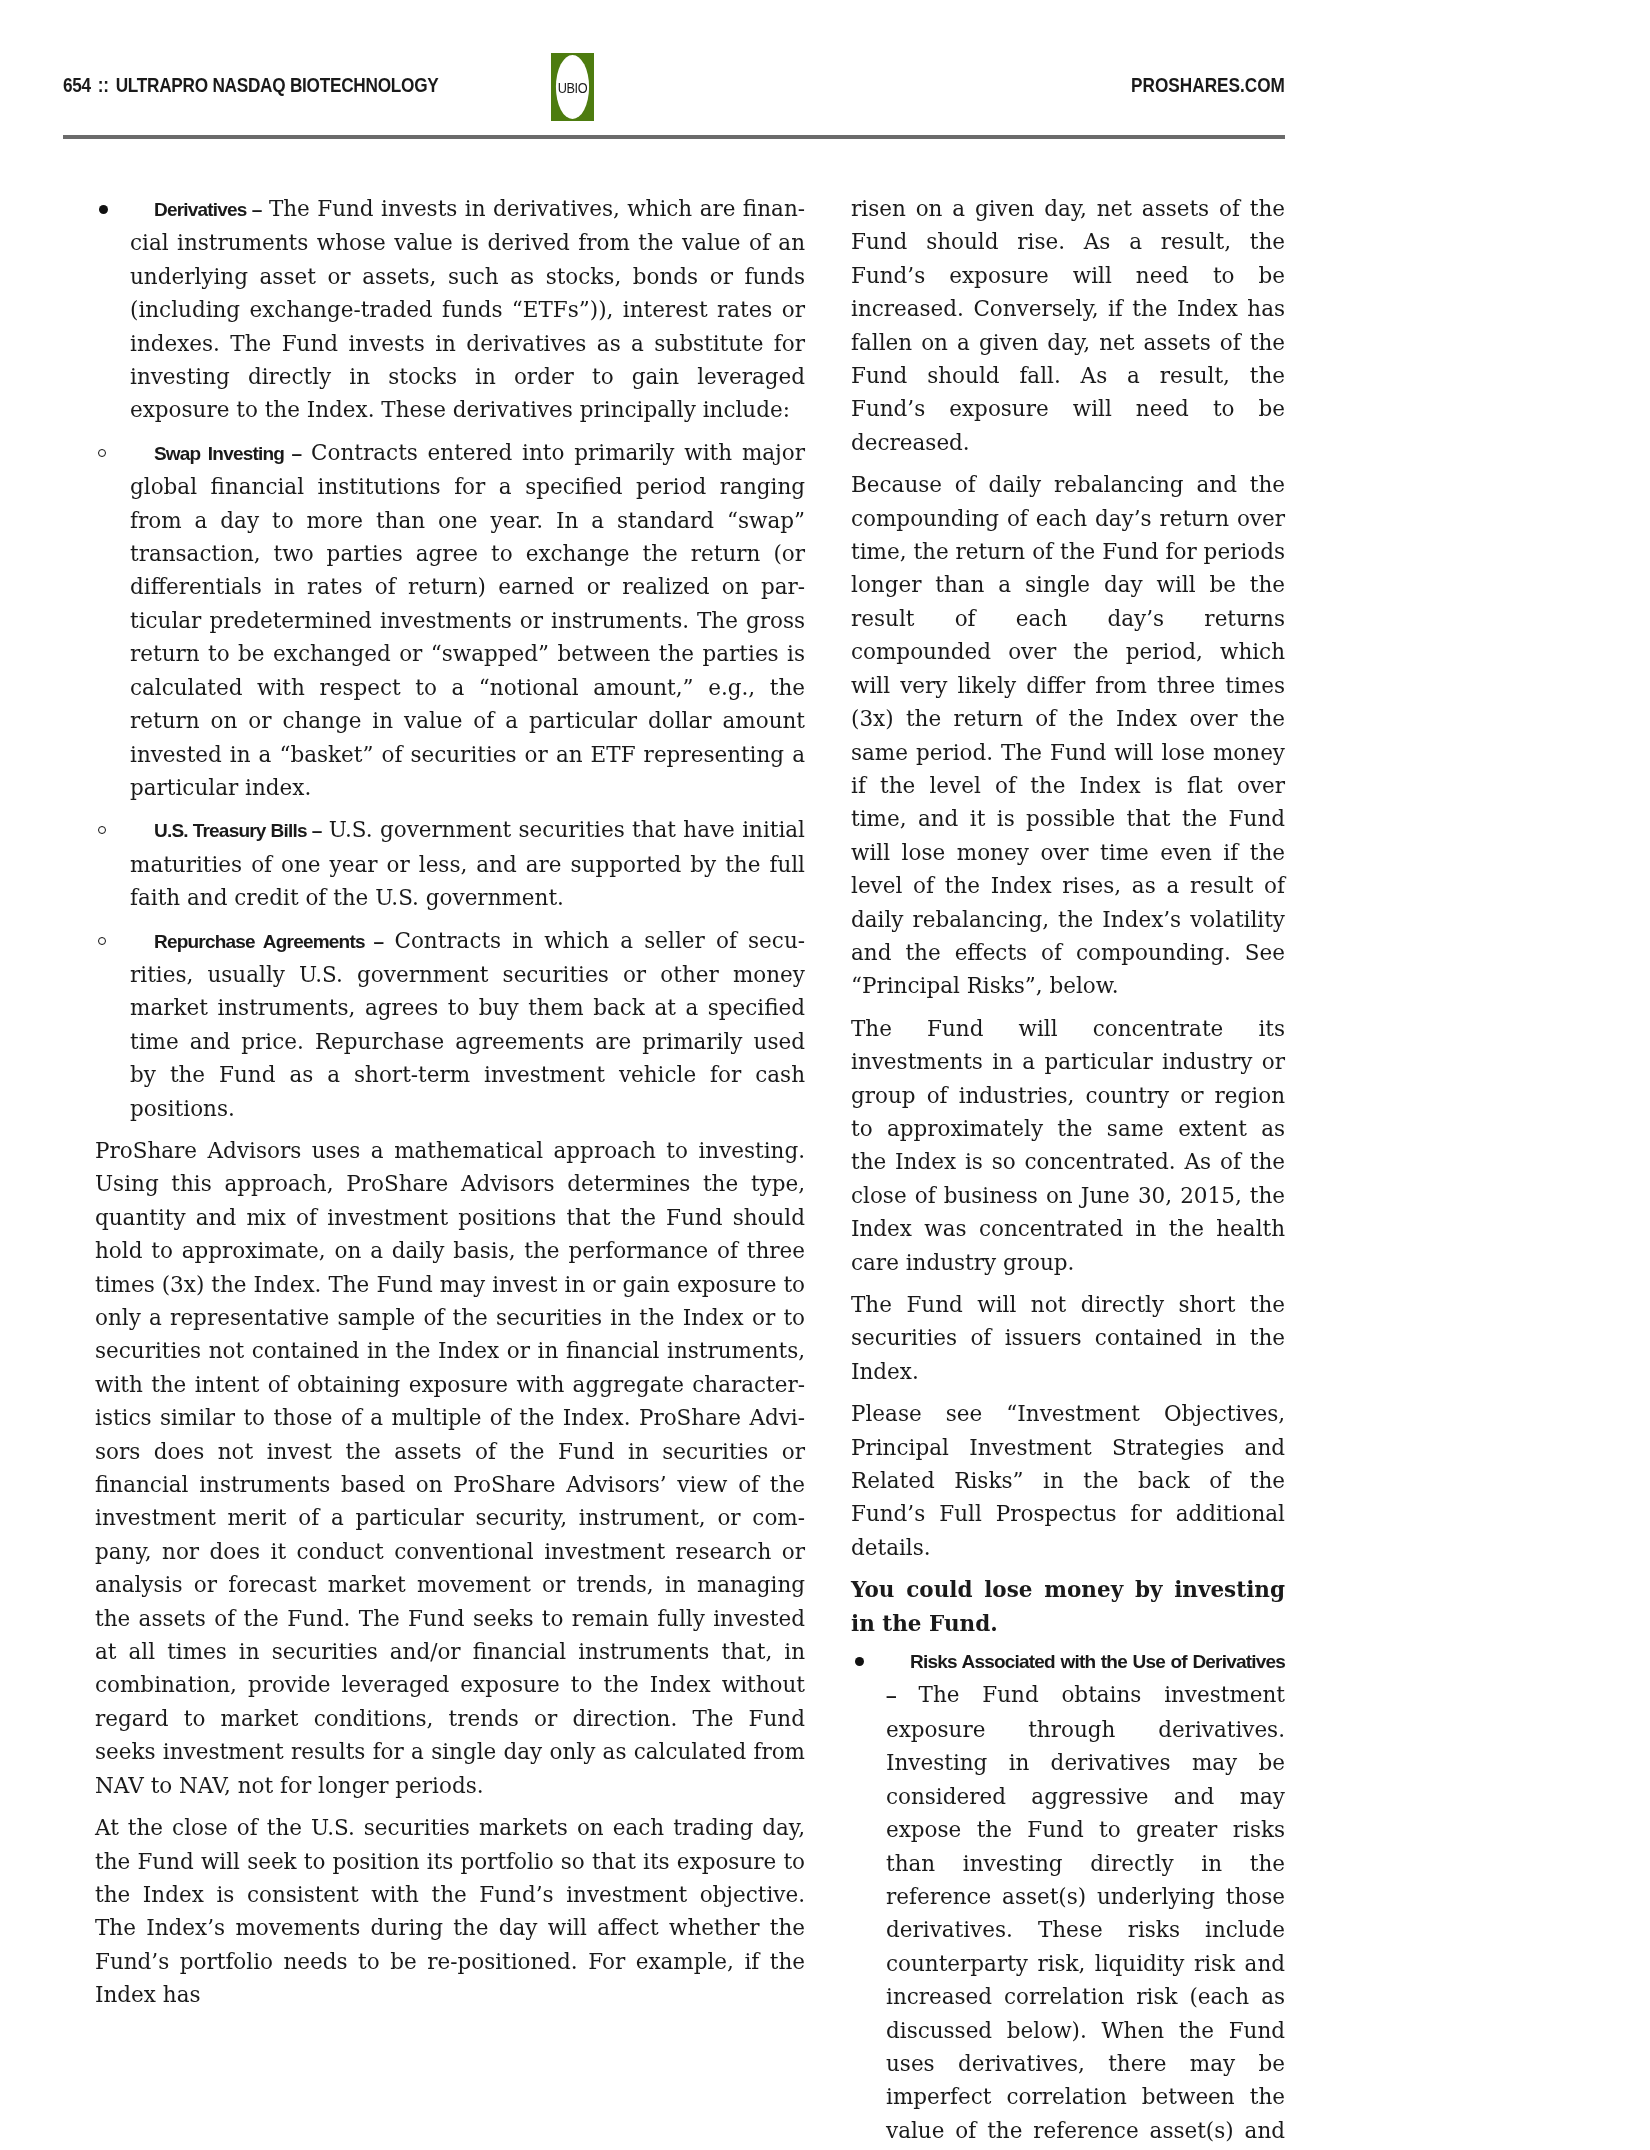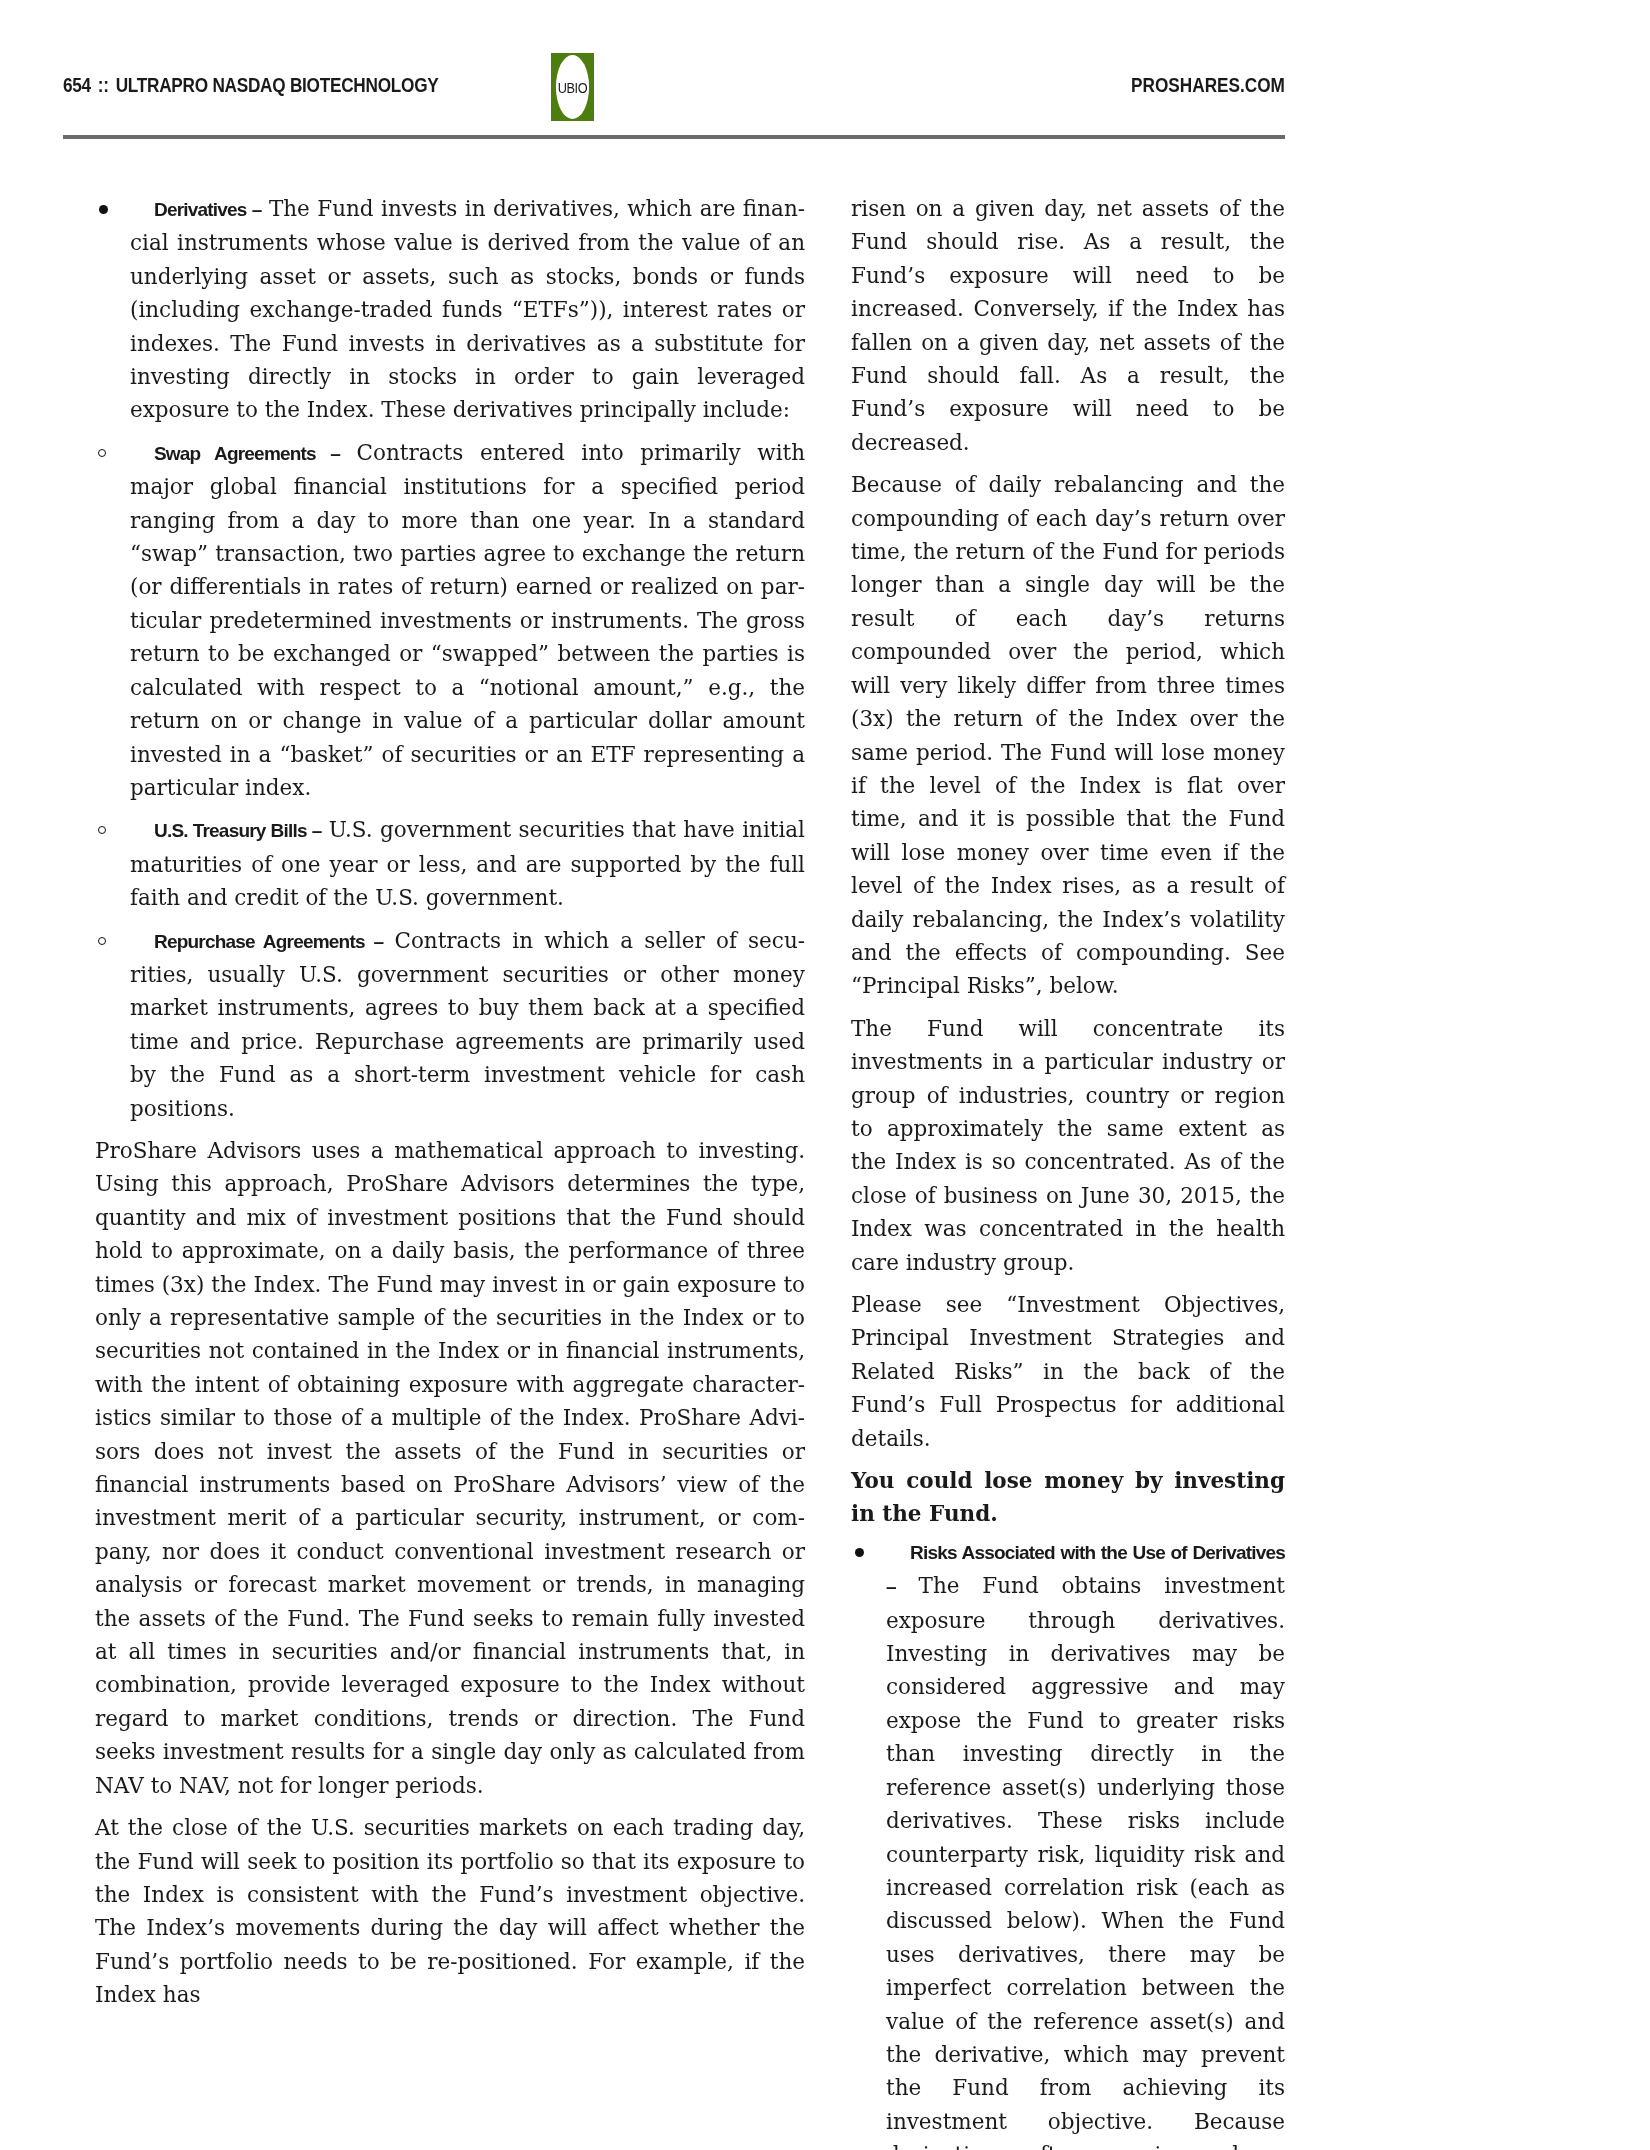--- a/index.html
+++ b/index.html
@@ -156,38 +156,39 @@
   <div class="header-right">PROSHARES.COM</div>
   <div class="header-rule"></div>
 </div>
 
 <div class="column col-left">
   <div class="bullet">
     <span class="term">Derivatives –</span>
     <span>The Fund invests in derivatives, which are finan­cial instruments whose value is derived from the value of an underlying asset or assets, such as stocks, bonds or funds (including exchange-traded funds “ETFs”)), interest rates or indexes. The Fund invests in derivatives as a substitute for investing directly in stocks in order to gain leveraged exposure to the Index. These derivatives principally include:</span>
   </div>
   <div class="sub-bullet">
-    <span class="term">Swap Agreements –</span>
+    <span class="term">Swap Investing –</span>
     <span>Contracts entered into primarily with major global financial institutions for a specified period ranging from a day to more than one year. In a standard “swap” transaction, two parties agree to exchange the return (or differentials in rates of return) earned or realized on par­ticular predetermined investments or instruments. The gross return to be exchanged or “swapped” between the par­ties is calculated with respect to a “notional amount,” e.g., the return on or change in value of a particular dollar amount invested in a “basket” of securities or an ETF repre­senting a particular index.</span>
   </div>
   <div class="sub-bullet">
     <span class="term">U.S. Treasury Bills –</span>
     <span>U.S. government securities that have ini­tial maturities of one year or less, and are supported by the full faith and credit of the U.S. government.</span>
   </div>
   <div class="sub-bullet">
     <span class="term">Repurchase Agreements –</span>
     <span>Contracts in which a seller of secu­rities, usually U.S. government securities or other money market instruments, agrees to buy them back at a specified time and price. Repurchase agreements are primarily used by the Fund as a short-term investment vehicle for cash positions.</span>
   </div>
   <p>ProShare Advisors uses a mathematical approach to investing. Using this approach, ProShare Advisors determines the type, quantity and mix of investment positions that the Fund should hold to approximate, on a daily basis, the performance of three times (3x) the Index. The Fund may invest in or gain exposure to only a representative sample of the securities in the Index or to securities not contained in the Index or in financial instruments, with the intent of obtaining exposure with aggregate character­istics similar to those of a multiple of the Index. ProShare Advi­sors does not invest the assets of the Fund in securities or financial instruments based on ProShare Advisors’ view of the investment merit of a particular security, instrument, or com­pany, nor does it conduct conventional investment research or analysis or forecast market movement or trends, in managing the assets of the Fund. The Fund seeks to remain fully invested at all times in securities and/or financial instruments that, in combination, provide leveraged exposure to the Index without regard to market conditions, trends or direction. The Fund seeks investment results for a single day only as calculated from NAV to NAV, not for longer periods.</p>
   <p>At the close of the U.S. securities markets on each trading day, the Fund will seek to position its portfolio so that its exposure to the Index is consistent with the Fund’s investment objective. The Index’s movements during the day will affect whether the Fund’s portfolio needs to be re-positioned. For example, if the Index has</p>
 </div>
 
 <div class="column col-right">
   <p>risen on a given day, net assets of the Fund should rise. As a result, the Fund’s exposure will need to be increased. Conversely, if the Index has fallen on a given day, net assets of the Fund should fall. As a result, the Fund’s exposure will need to be decreased.</p>
   <p class="bold-para">Because of daily rebalancing and the compounding of each day’s return over time, the return of the Fund for periods longer than a single day will be the result of each day’s returns compounded over the period, which will very likely differ from three times (3x) the return of the Index over the same period. The Fund will lose money if the level of the Index is flat over time, and it is possible that the Fund will lose money over time even if the level of the Index rises, as a result of daily rebalancing, the Index’s volatility and the effects of compounding. See “Principal Risks”, below.</p>
   <p>The Fund will concentrate its investments in a particular industry or group of industries, country or region to approximately the same extent as the Index is so concentrated. As of the close of business on June 30, 2015, the Index was concentrated in the health care industry group.</p>
+  <p>The Fund will not directly short the securities of issuers con­tained in the Index.</p>
   <p>Please see “Investment Objectives, Principal Investment Strat­egies and Related Risks” in the back of the Fund’s Full Prospectus for additional details.</p>
   <p class="lead-bold">You could lose money by investing in the Fund.</p>
   <div class="bullet">
     <span class="term">Risks Associated with the Use of Derivatives –</span>
     <span>The Fund obtains investment exposure through derivatives. Investing in derivatives may be considered aggressive and may expose the Fund to greater risks than investing directly in the reference asset(s) underlying those derivatives. These risks include counterparty risk, liquidity risk and increased correlation risk (each as discussed below). When the Fund uses derivatives, there may be imperfect correlation between the value of the reference asset(s) and the derivative, which may prevent the Fund from achieving its investment objective. Because derivatives often require only a limited initial investment, the use of derivatives also may expose the Fund to losses in excess of those amounts initially invested. The Fund may use a combination of swaps on the Index and swaps on an ETF that is designed to track the performance of the Index. The perform­ance of an ETF may not track the performance of the Index due to embedded costs and other factors. Thus, to the extent the Fund invests in swaps that use an ETF as the reference asset, the Fund may be subject to greater correlation risk and may not achieve as high a degree of correlation with the Index as it would if the Fund only used swaps on the Index. Moreover, with respect to the use of swap agreements, if the Index has a dra­matic intraday move that causes a material decline in the Fund’s net assets, the terms of a swap agreement between the Fund and its counterparty may permit the counterparty to immediately close out the transaction with the Fund. In that event, the Fund may be unable to enter into another swap agreement or invest in other derivatives to achieve the desired</span>
   </div>
 </div>
 
 </body></html>

